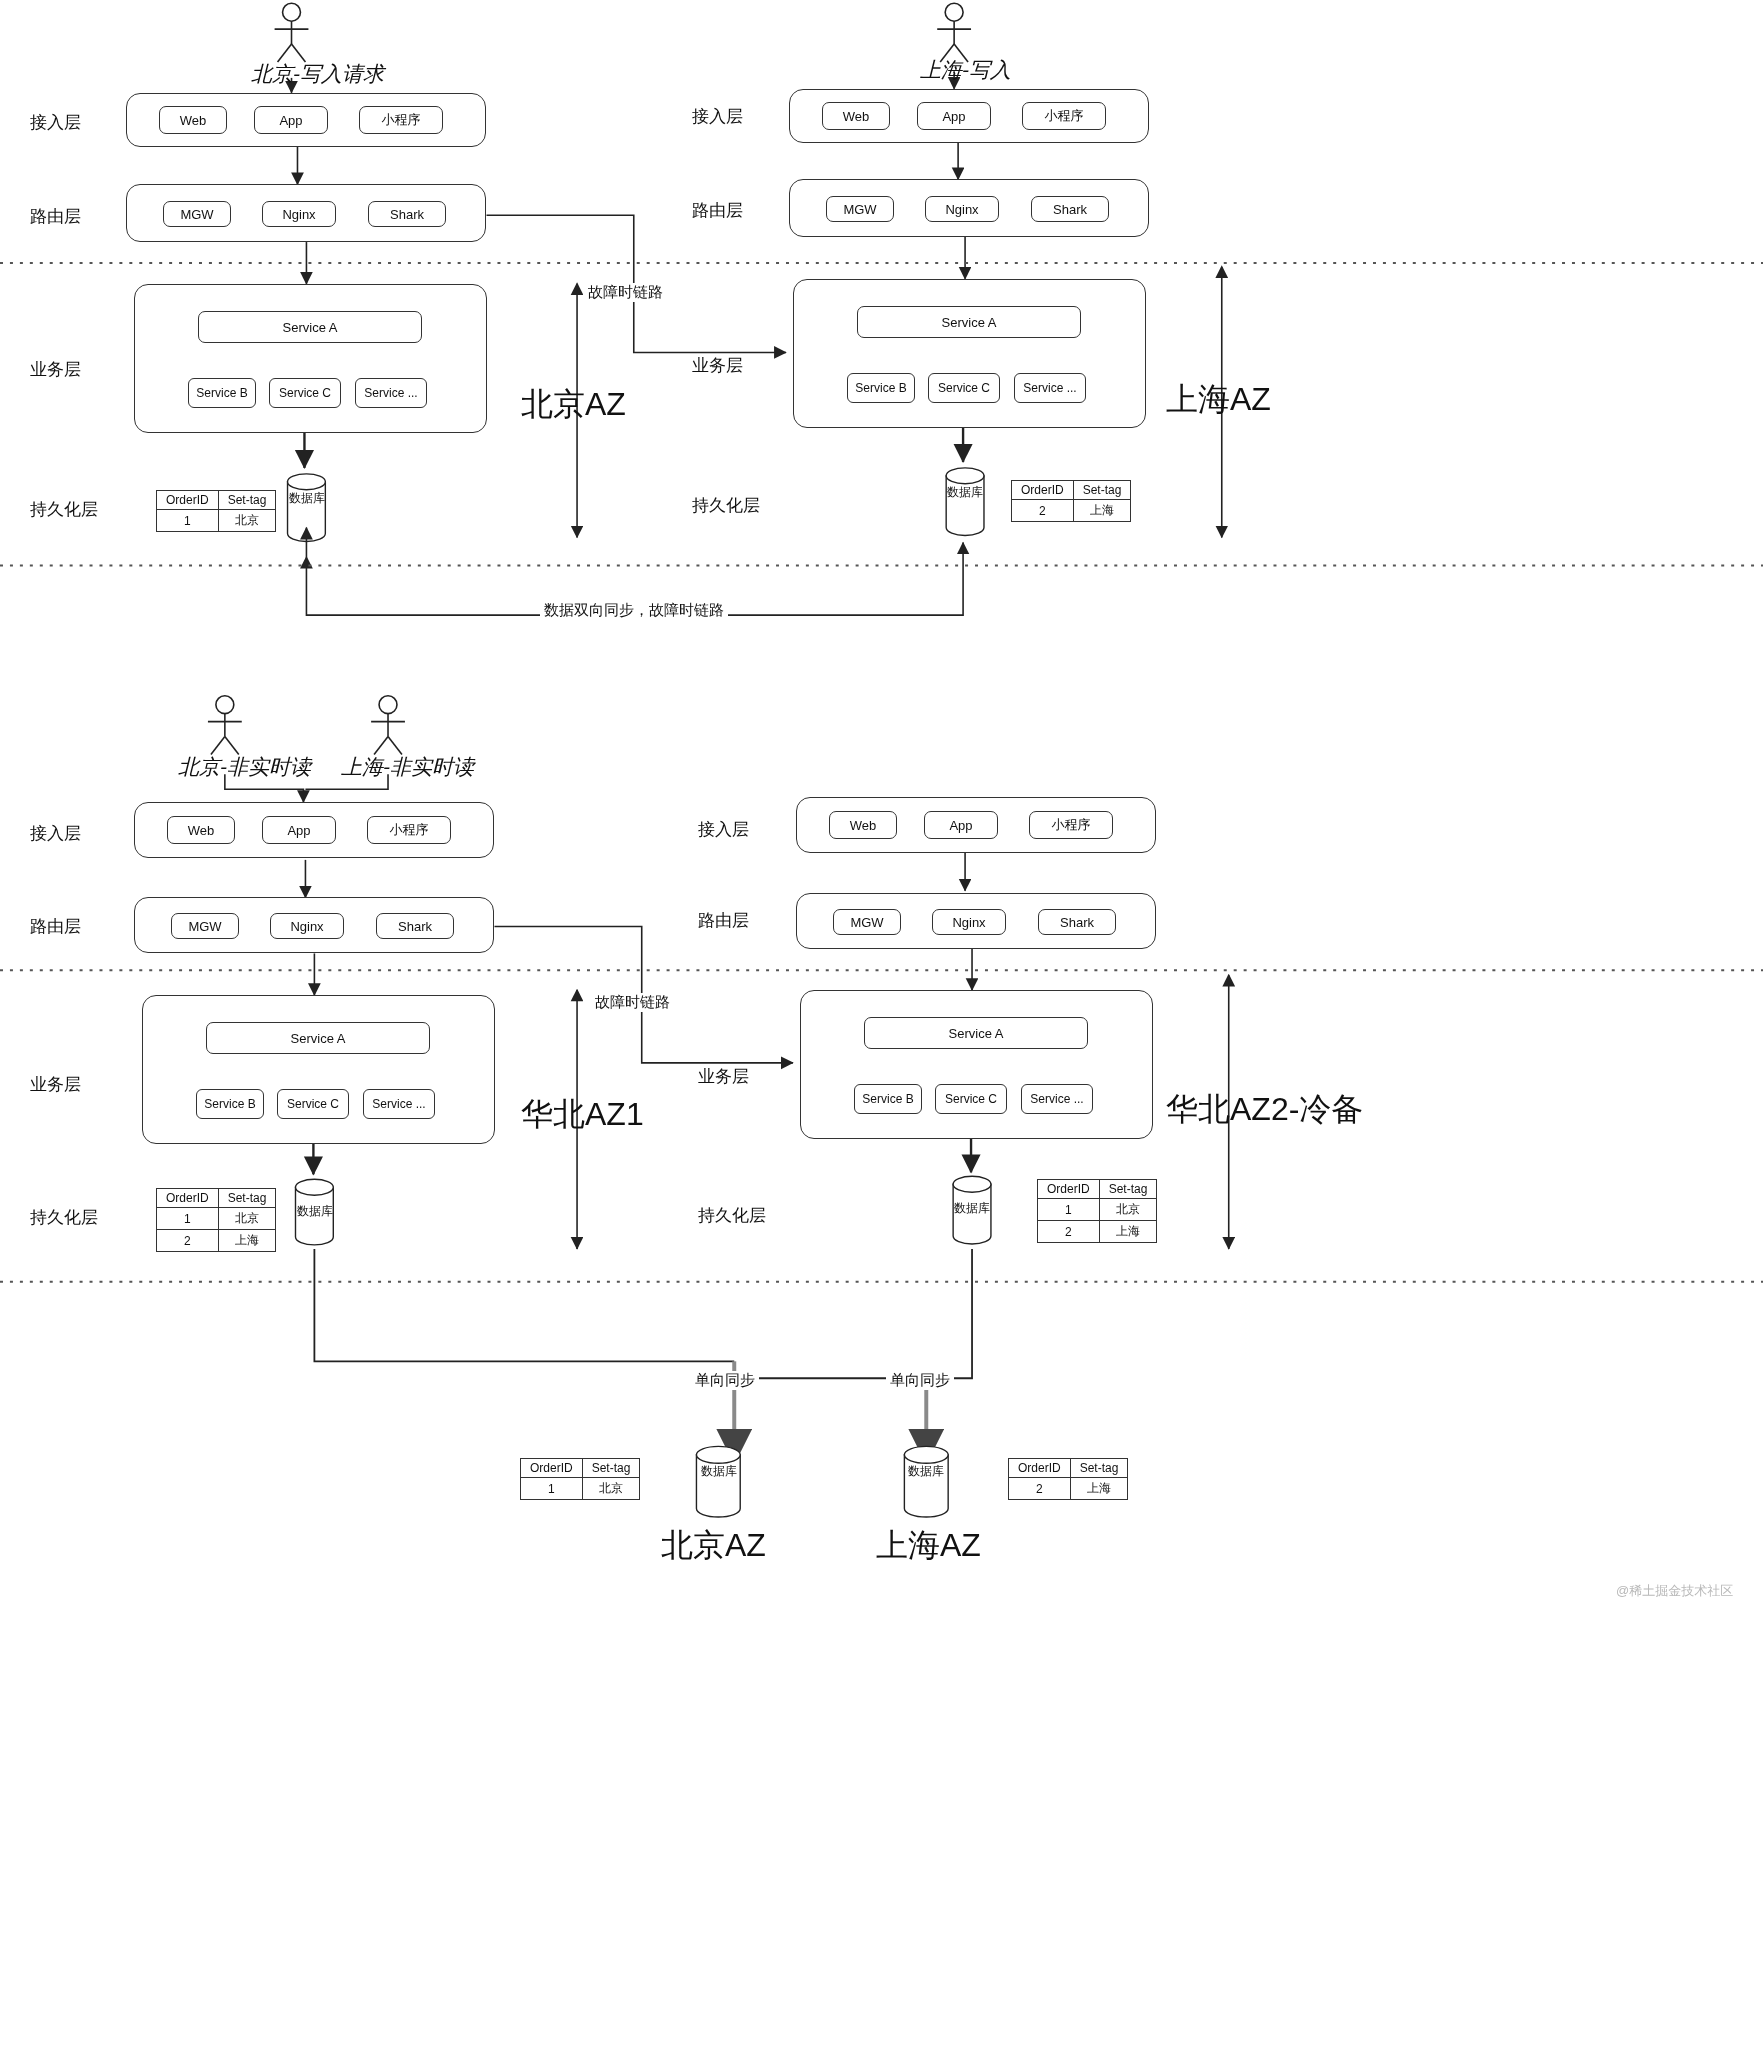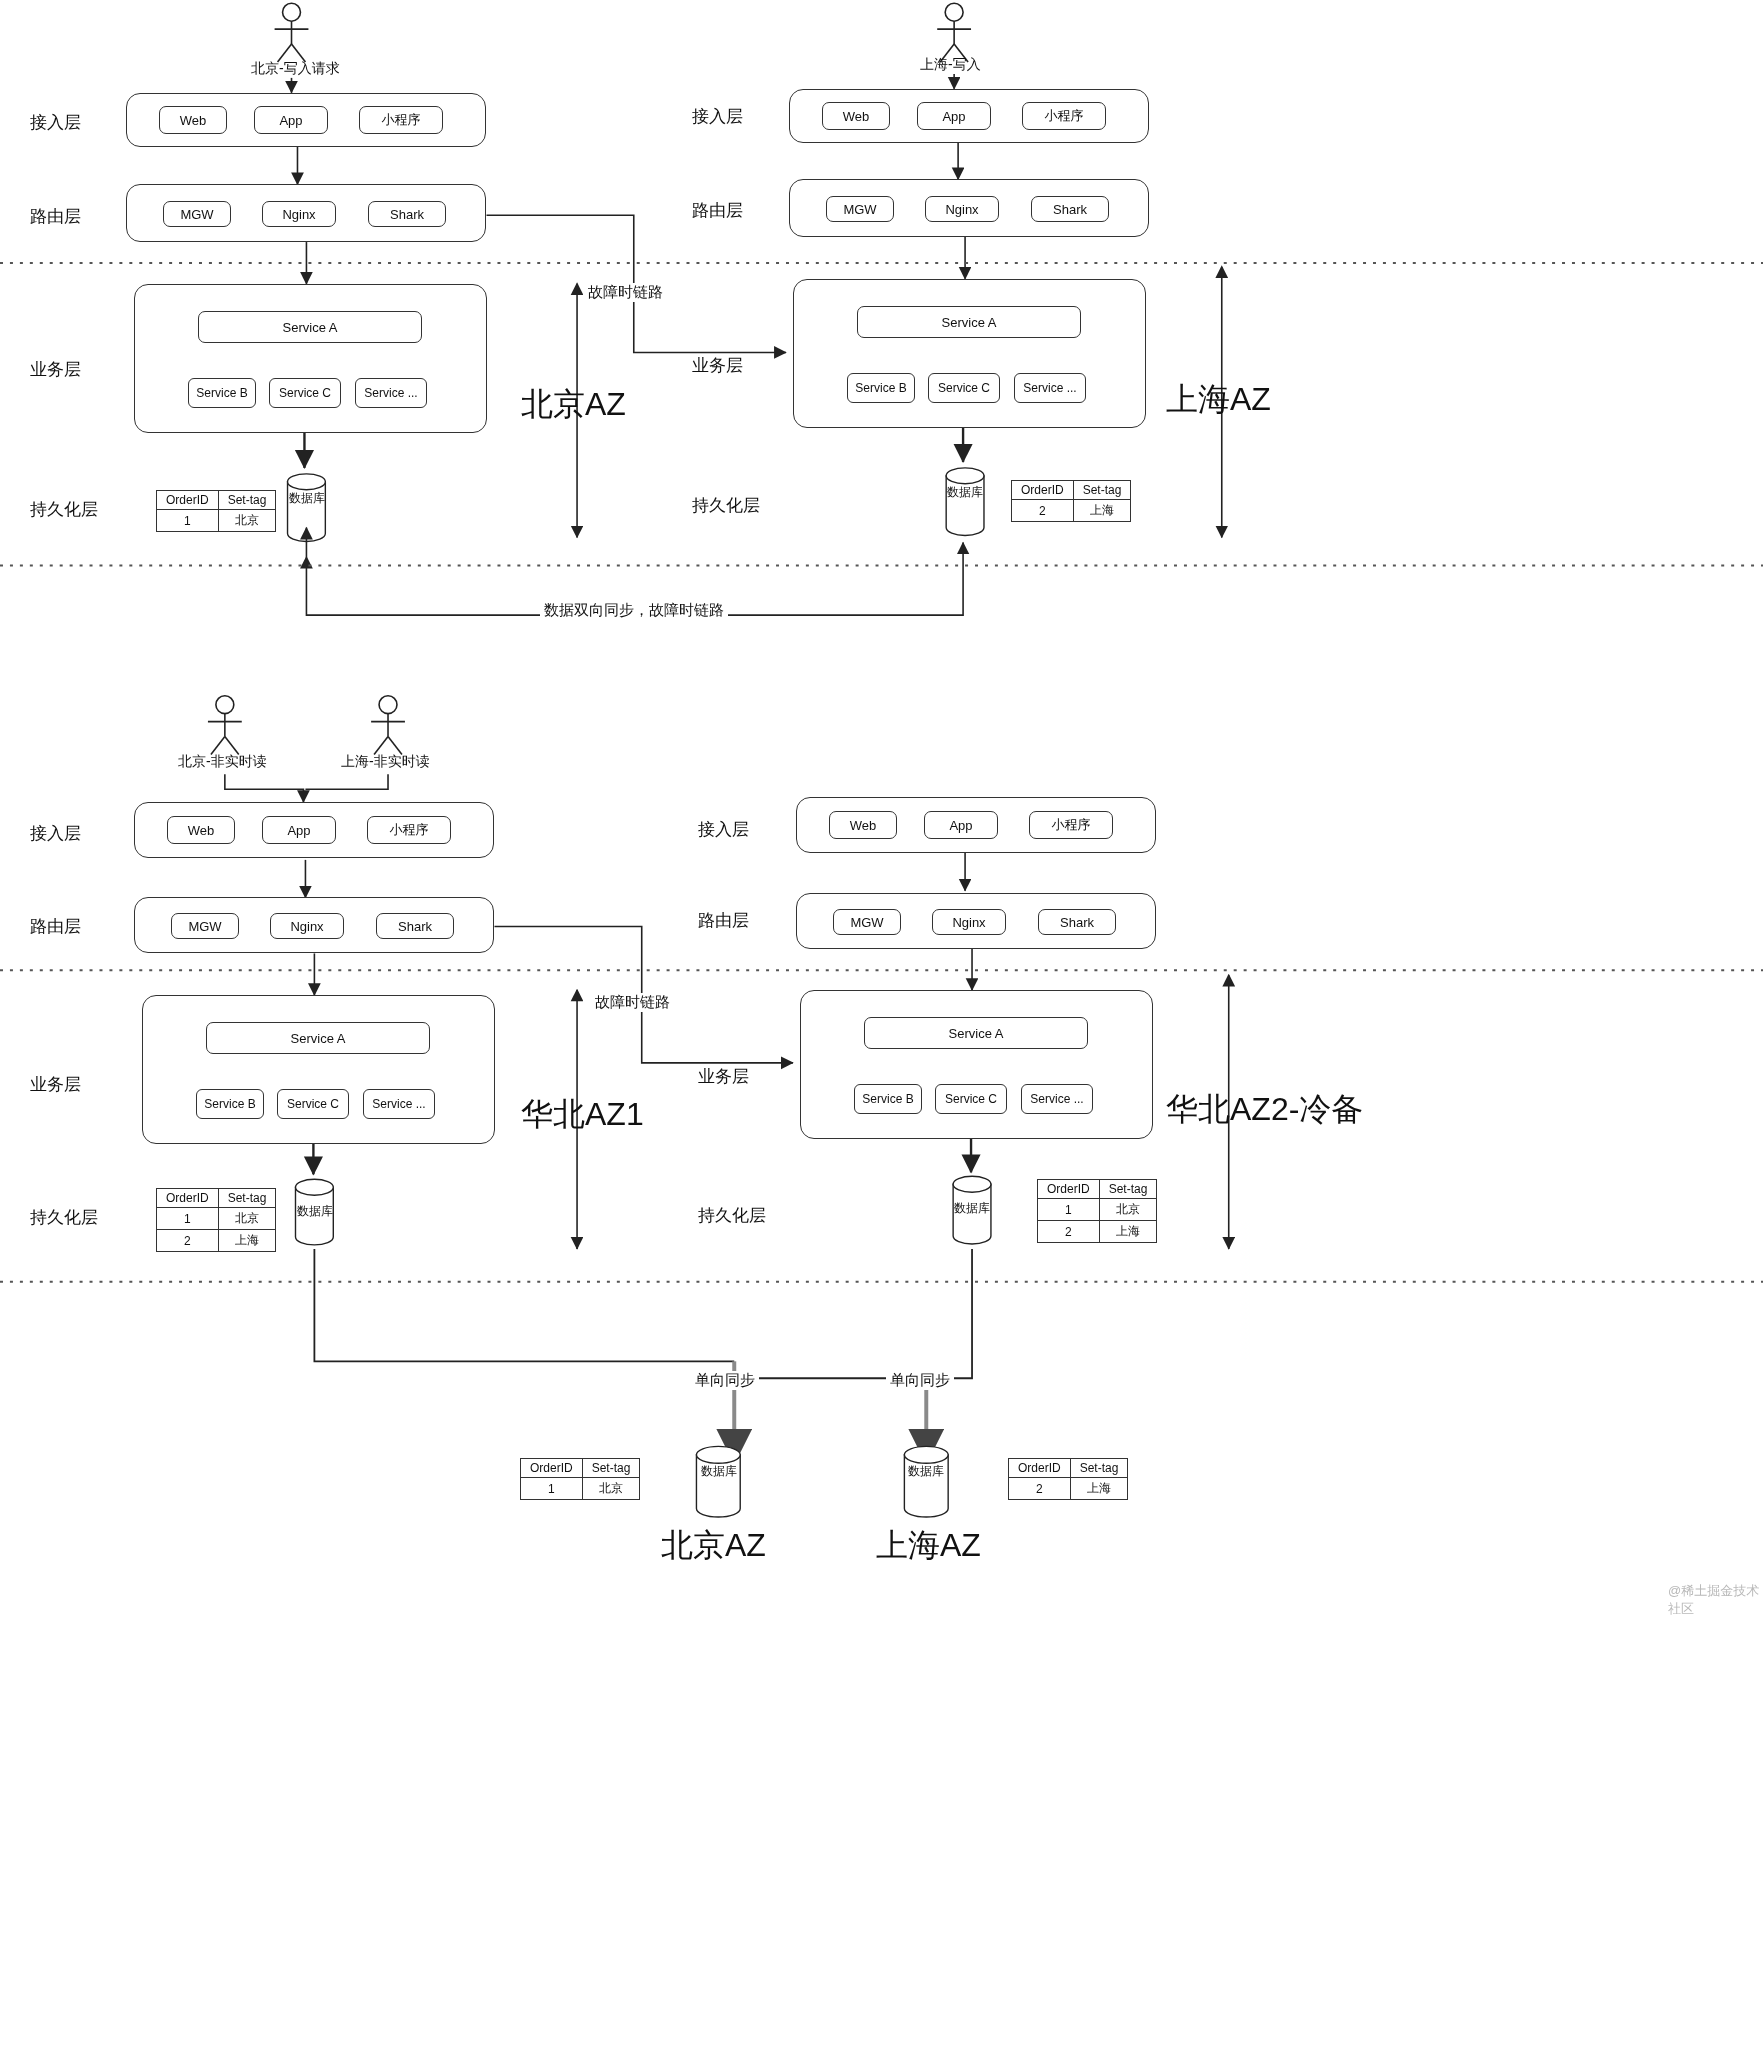--- a/index.html
+++ b/index.html
@@ -8,21 +8,21 @@
   .abs{position:absolute;}
   
   .layer-label{font-size:17px;color:#111;white-space:nowrap;}
   
   .group-box{border:1.4px solid #333;border-radius:14px;background:#fff;box-sizing:border-box;}
   .node{border:1.2px solid #333;border-radius:7px;background:#fff;box-sizing:border-box;
         display:flex;align-items:center;justify-content:center;font-size:13px;white-space:nowrap;}
   .node.sm{font-size:12px;border-radius:6px;}
   .az-title{font-size:32px;white-space:nowrap;}
   .edge-label{font-size:15px;white-space:nowrap;background:#fff;padding:0 4px;}
-  .cap{font-size:14px;white-space:nowrap;}
+  .cap{font-size:21px;white-space:nowrap;font-style:italic;}
   
   table.dt{border-collapse:collapse;font-size:12px;background:#fff;}
   table.dt td,table.dt th{border:1px solid #333;padding:2px 9px;text-align:center;font-weight:normal;white-space:nowrap;}
   svg{position:absolute;left:0;top:0;overflow:visible;pointer-events:none;}
   .watermark{font-size:13px;color:#b9b9b9;}
   .db-label{font-size:12px;}
 </style>
 </head>
 <body>
 
@@ -381,16 +381,16 @@
     <tr>
       <td>2</td>
       <td>上海</td>
     </tr>
   </tbody>
     </table>
 
   <div class="abs az-title" style="left:661px;top:1524px;">北京AZ</div>
   <div class="abs az-title" style="left:876px;top:1524px;">上海AZ</div>
 
-  <div class="abs watermark" style="left:1668px;top:1582px;">@稀土掘金技术社区</div>
+  <div class="abs watermark" style="left:1616px;top:1582px;">@稀土掘金技术社区</div>
 
 </div>
 
 
 </body></html>

